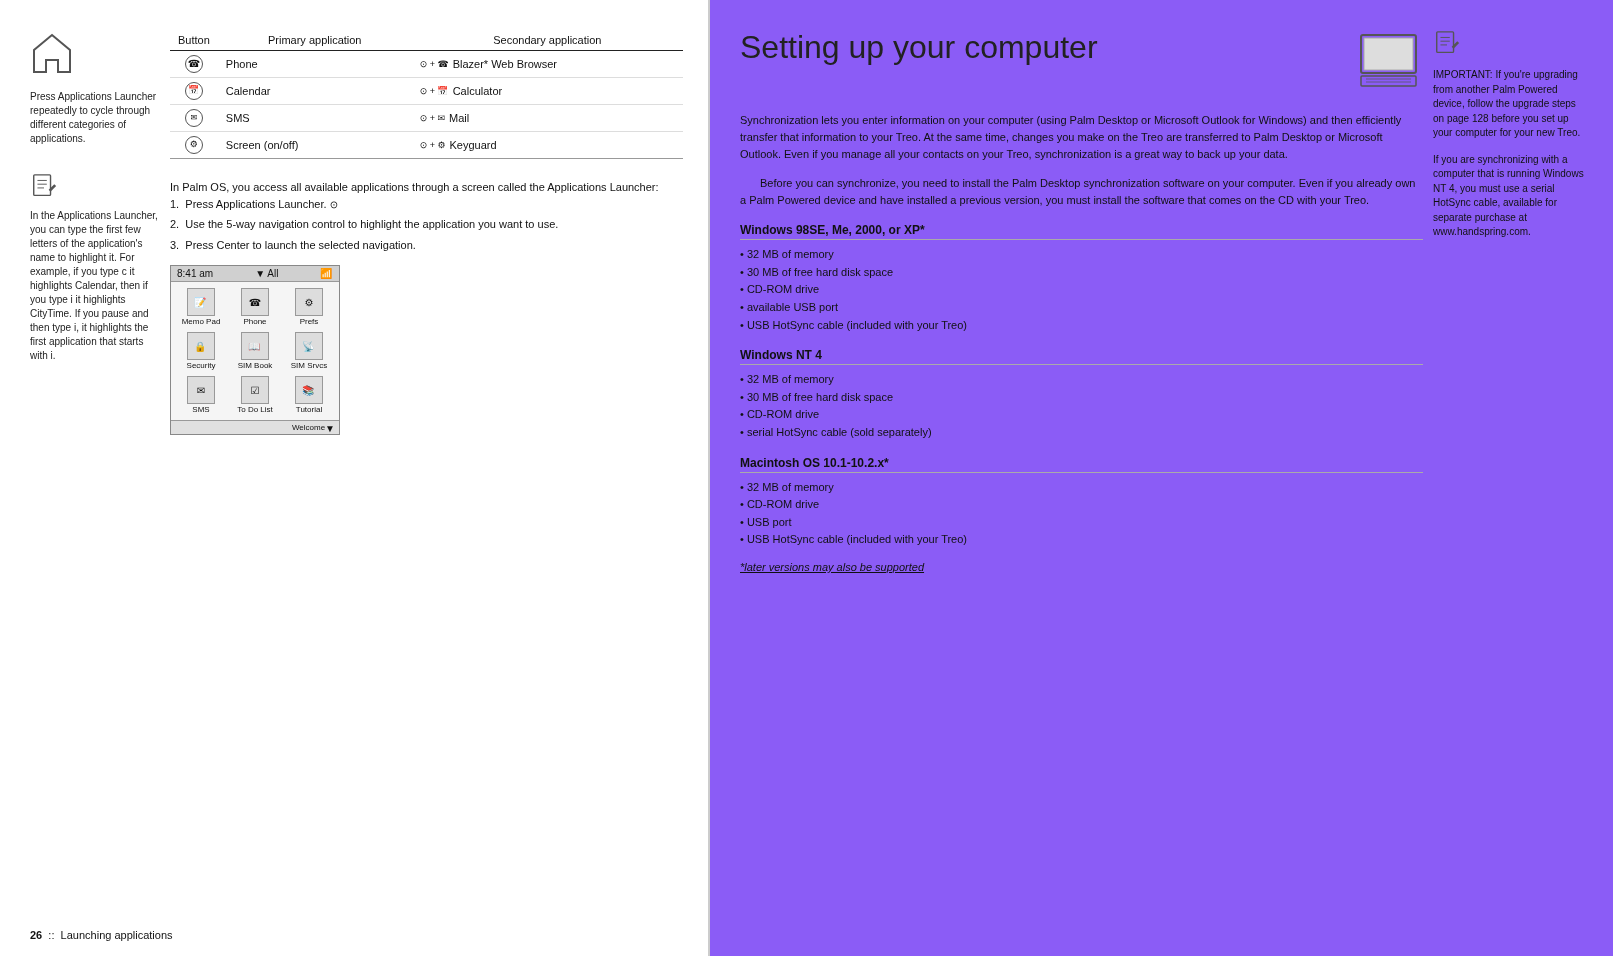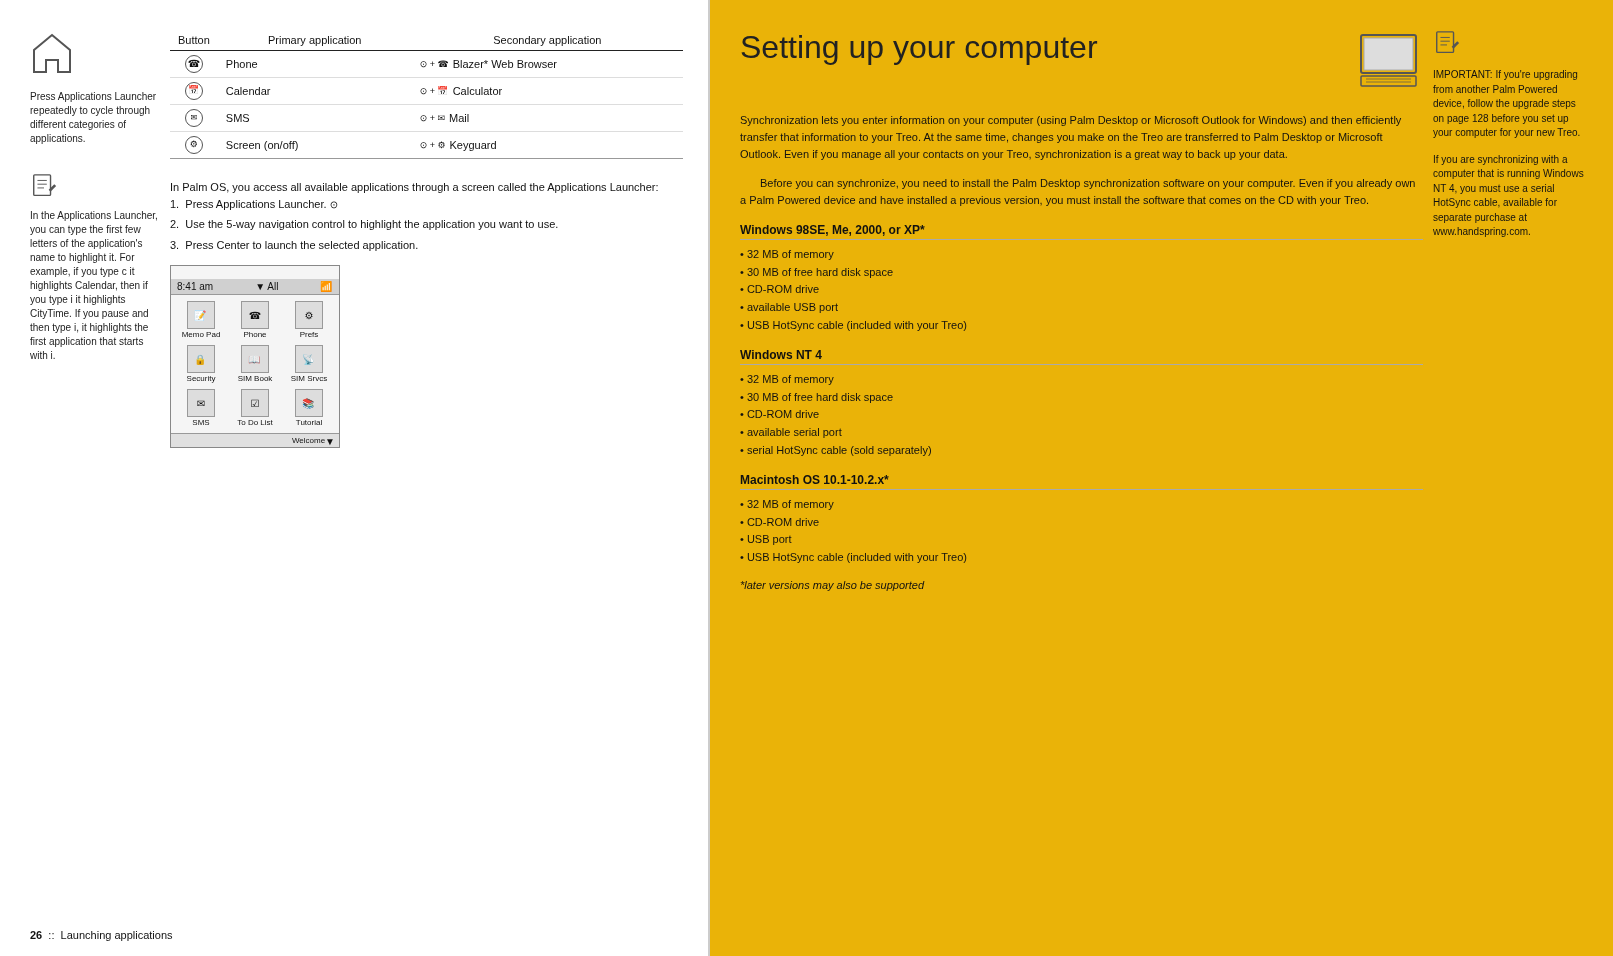--- a/index.html
+++ b/index.html
@@ -90,21 +90,20 @@
     }
 
     .phone-header {
       background: #d0d0d0;
       display: flex;
       justify-content: space-between;
       align-items: center;
       padding: 2px 6px;
       font-size: 10px;
       border-bottom: 1px solid #999;
-      margin-top: 13px;
     }
 
     .phone-body {
       padding: 4px;
     }
 
     .phone-grid {
       display: grid;
       grid-template-columns: repeat(3, 1fr);
       gap: 2px;
@@ -185,20 +184,21 @@
     }
 
     .bullet-list li::before {
       content: "•  ";
     }
 
     .footnote {
       font-size: 11px;
       margin-top: 12px;
       font-style: italic;
+      text-decoration: underline;
     }
 
     
     .page-footer {
       display: flex;
       justify-content: space-between;
       align-items: center;
       margin-top: auto;
       padding-top: 15px;
     }
@@ -217,21 +217,21 @@
       padding: 30px 25px 15px 30px;
       display: flex;
       flex-direction: column;
       background: #fff;
       border-right: 2px solid #ccc;
     }
 
     .right-page-wrap {
       flex: 1;
       padding: 30px 25px 15px 30px;
-      background: #eab308;
+      background: #8b5cf6;
       display: flex;
       flex-direction: column;
     }
 
     .left-top {
       display: flex;
       gap: 10px;
       flex: 1;
     }
 
@@ -365,21 +365,21 @@
               </td>
             </tr>
           </tbody>
         </table>
 
         <div class="instructions">
           <p>In Palm OS, you access all available applications through a screen called the Applications Launcher:</p>
           <ol>
             <li>1.&nbsp; <span>Press Applications Launcher.</span> <span style="font-size:10px;">⊙</span></li>
             <li>2.&nbsp; <span>Use the 5-way navigation control to highlight the application you want to use.</span></li>
-            <li>3.&nbsp; <span>Press Center to launch the selected application.</span></li>
+            <li>3.&nbsp; <span>Press Center to launch the selected navigation.</span></li>
           </ol>
         </div>
 
         <div class="phone-sim">
           <div class="phone-header">
             <span>8:41 am</span>
             <span>▼ <span>All</span></span>
             <span>📶</span>
           </div>
           <div class="phone-body">
@@ -468,21 +468,20 @@
           <li>CD-ROM drive</li>
           <li>available USB port</li>
           <li>USB HotSync cable (included with your Treo)</li>
         </ul>
 
         <div class="section-header">Windows NT 4</div>
         <ul class="bullet-list">
           <li>32 MB of memory</li>
           <li>30 MB of free hard disk space</li>
           <li>CD-ROM drive</li>
-          <li>available serial port</li>
           <li>serial HotSync cable (sold separately)</li>
         </ul>
 
         <div class="section-header">Macintosh OS 10.1-10.2.x*</div>
         <ul class="bullet-list">
           <li>32 MB of memory</li>
           <li>CD-ROM drive</li>
           <li>USB port</li>
           <li>USB HotSync cable (included with your Treo)</li>
         </ul>

